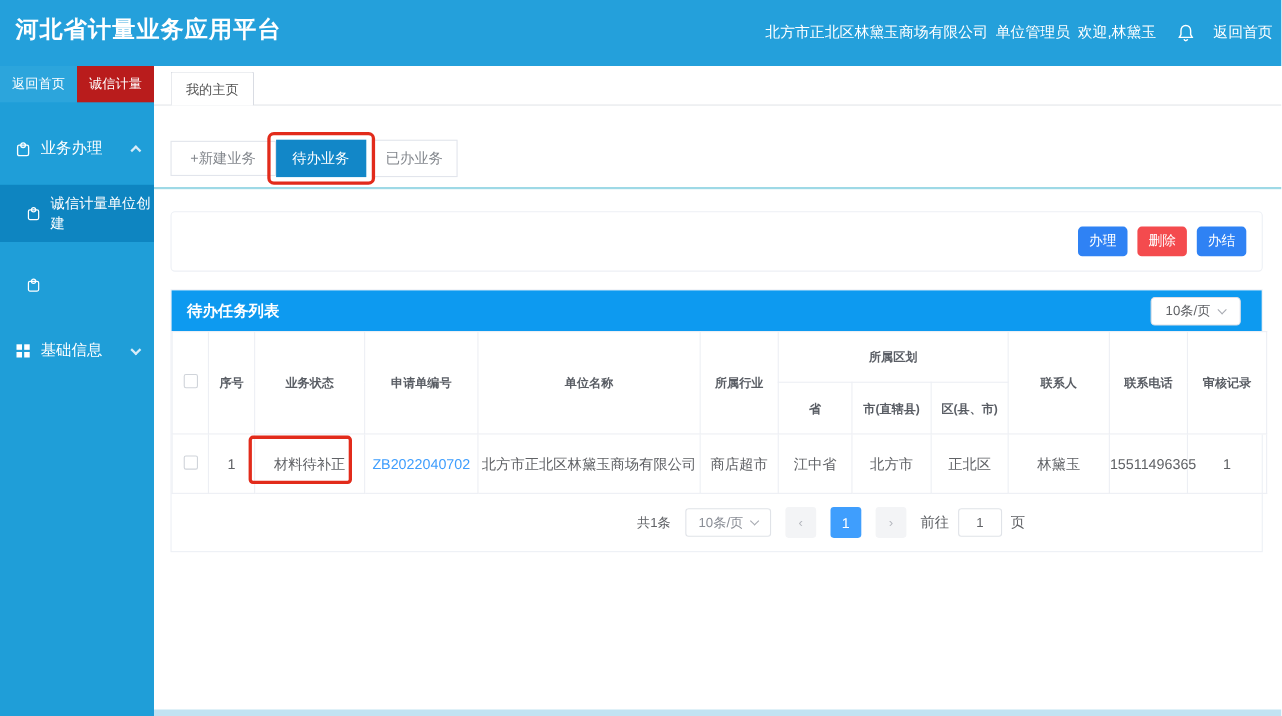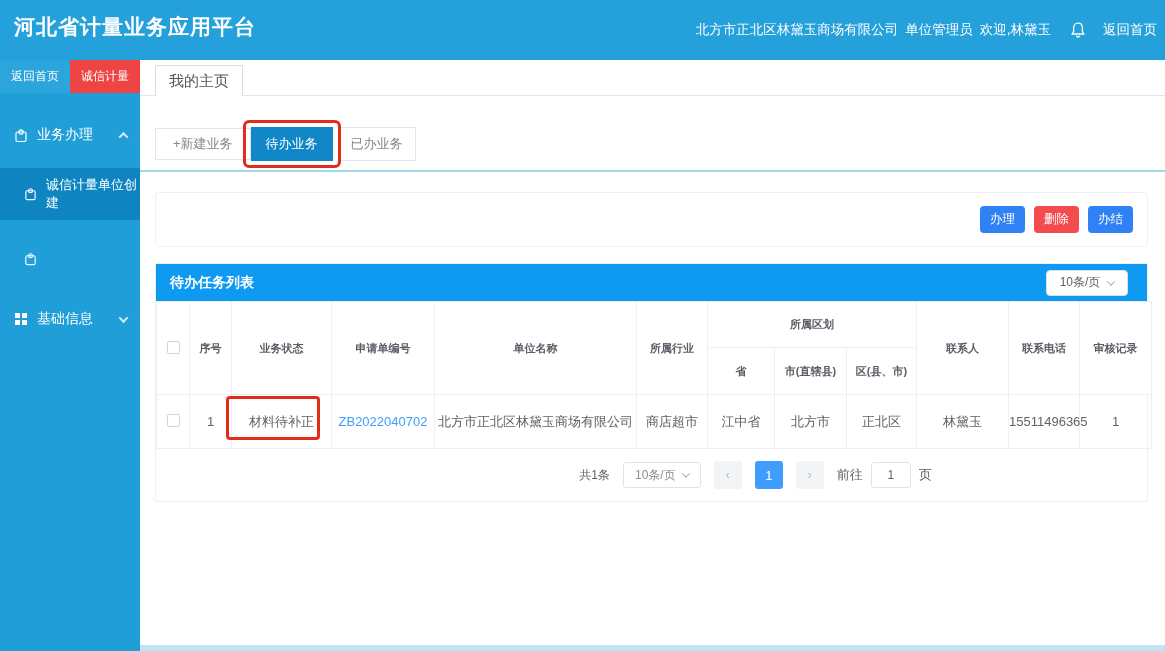--- a/index.html
+++ b/index.html
@@ -12,33 +12,33 @@
   .user-area { position:absolute; right:8px; top:0; height:60px; display:flex; align-items:center; color:#fff; font-size:13.5px; }
   .user-area span { white-space:nowrap; }
   .user-gap { margin-left:7px; }
   .bell { margin:0 16px 0 18px; display:flex; align-items:center; cursor:pointer; }
 
   
   .sidebar { position:absolute; left:0; top:60px; bottom:0; width:140px; background:#1f9ed8; }
   .side-tabs { display:flex; height:33px; }
   .side-tab { flex:1; display:flex; align-items:center; justify-content:center; color:#fff; font-size:12px; cursor:pointer; }
   .side-tab.home { background:#2ca5dc; }
-  .side-tab.active { background:#ef4444; }
+  .side-tab.active { background:#b91c1c; }
   .menu { margin-top:22px; }
   .menu-group { height:40px; display:flex; align-items:center; padding:0 13px 0 14px; color:#fff; font-size:14px; gap:9px; cursor:pointer; }
   .menu-group .chev { margin-left:auto; }
   .submenu-item { height:52px; display:flex; align-items:center; padding-left:24px; gap:9px; color:#fff; font-size:13px; margin-top:13px; cursor:pointer; }
   .submenu-item.active { background:#0e85c1; }
   .chev { width:7px; height:7px; border-right:2px solid #d8ecf8; border-bottom:2px solid #d8ecf8; display:inline-block; }
   .chev.up { transform:rotate(-135deg) translate(-1px,-1px); }
   .chev.down { transform:rotate(45deg) translate(-1px,-1px); }
 
   
   .page-tabbar { position:absolute; left:140px; top:60px; right:0; height:36px; background:#fff; border-bottom:1px solid #e3e6ea; }
-  .page-tab { position:absolute; left:15px; top:5px; height:31px; padding:0 13px; border:1px solid #d9dce3; border-bottom:none; background:#fff; color:#555; font-size:15px; display:flex; align-items:center; cursor:pointer; border-radius:2px 2px 0 0; }
+  .page-tab { position:absolute; left:15px; top:5px; height:31px; padding:0 13px; border:1px solid #d9dce3; border-bottom:none; background:#fff; color:#555; font-size:12px; display:flex; align-items:center; cursor:pointer; border-radius:2px 2px 0 0; }
 
   .action-row { position:absolute; left:155px; top:120px; display:flex; align-items:center; }
   .btn-plain { height:32px; padding:0 17px; border:1px solid #e2e5ec; background:#fff; color:#82868c; font-size:13px; display:flex; align-items:center; cursor:pointer; }
   .red-wrap { border:3px solid #e22b1b; border-radius:6px; padding:4px 5px; display:flex; margin-left:-8px; margin-right:-3px; position:relative; z-index:2; }
   .btn-todo { height:34px; padding:10px 15px; background:#1287c8; color:#fff; font-size:13px; display:flex; align-items:center; cursor:pointer; }
 
   .divider { position:absolute; left:140px; right:0; top:170px; height:2px; background:#9ed9e6; }
 
   .toolbar-card { position:absolute; left:155px; top:192px; width:993px; height:55px; background:#fff; border:1px solid #edf0f5; border-radius:4px; display:flex; align-items:center; justify-content:flex-end; padding-right:14px; gap:9px; }
   .btn-sm { height:27px; min-width:44px; padding:0 10px; border-radius:4px; color:#fff; font-size:12.5px; display:flex; align-items:center; justify-content:center; cursor:pointer; border:none;text-align:right; }

